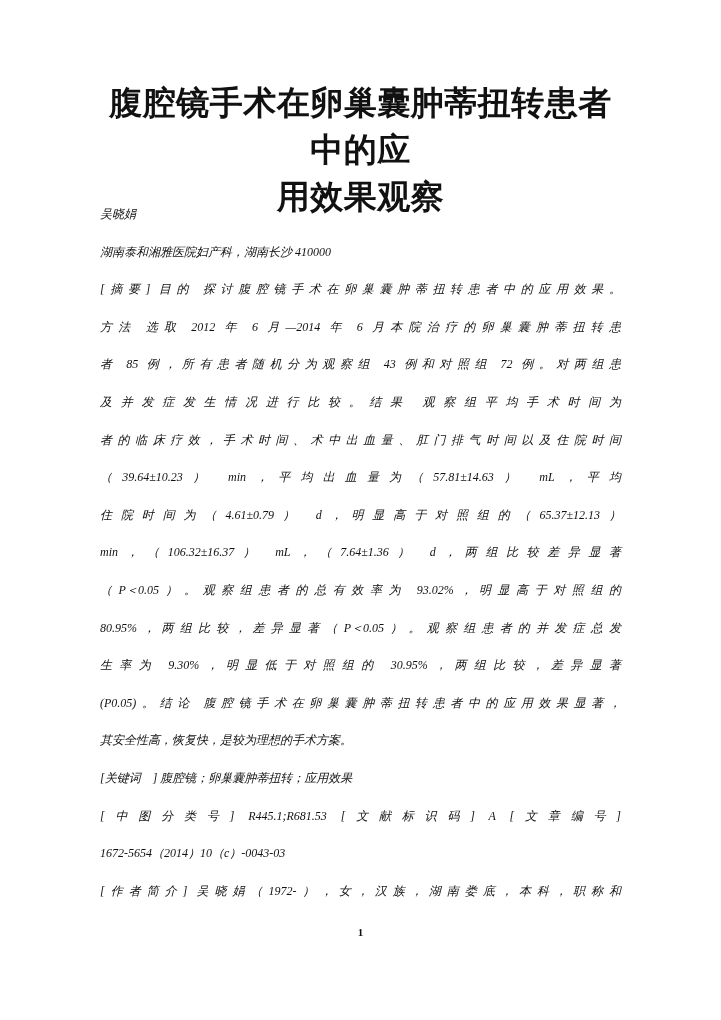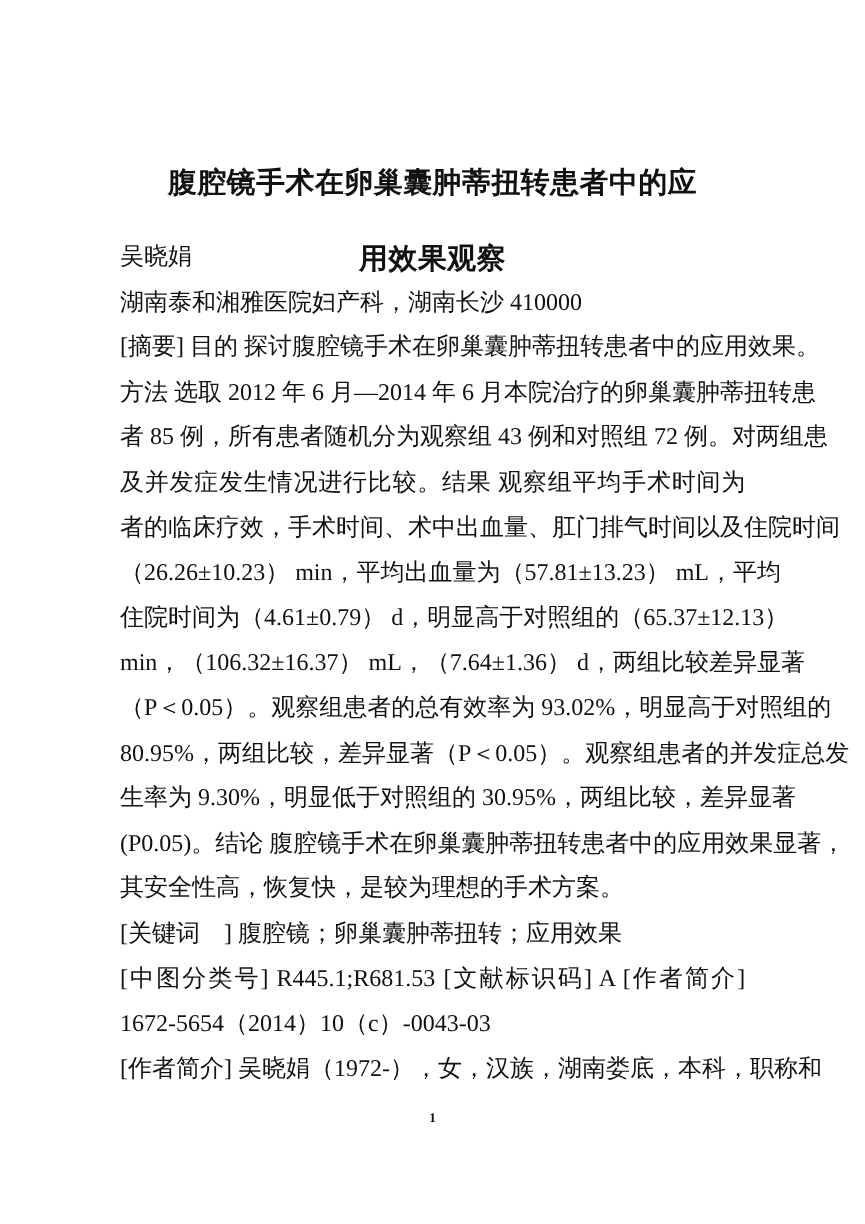--- a/index.html
+++ b/index.html
@@ -15,38 +15,38 @@
     overflow: hidden;
     color: #111111;
     font-family: "Liberation Serif", "DejaVu Serif", serif;
   }
   .doc-title {
     position: absolute;
     top: 80px;
     left: 100px;
     width: 521px;
     text-align: center;
-    font-size: 24px;
+    font-size: 33px;
     font-weight: bold;
-    line-height: 63px;
+    line-height: 47px;
     letter-spacing: 0.5px;
-    margin-top: 42px;
   }
   .doc-body {
     position: absolute;
     top: 196px;
     left: 100px;
     width: 521px;
   }
   .ln {
     height: 37.6px;
     line-height: 37.6px;
-    font-size: 20px;
+    font-size: 12px;
     white-space: nowrap;
     overflow: visible;
+    font-style: italic;
   }
   
   .jf {
     text-align: justify;
     text-align-last: justify;
     text-justify: inter-character;
   }
   .page-number {
     position: absolute;
     top: 926px;
@@ -68,29 +68,29 @@
   </div>
 
   <div class="doc-body">
     <div class="ln">吴晓娟</div>
     <div class="ln">湖南泰和湘雅医院妇产科，湖南长沙 410000</div>
     <div class="ln jf">[摘要] 目的 探讨腹腔镜手术在卵巢囊肿蒂扭转患者中的应用效果。</div>
     <div class="ln jf">方法 选取 2012 年 6 月—2014 年 6 月本院治疗的卵巢囊肿蒂扭转患</div>
     <div class="ln jf">者 85 例，所有患者随机分为观察组 43 例和对照组 72 例。对两组患</div>
     <div class="ln jf">及并发症发生情况进行比较。结果 观察组平均手术时间为</div>
     <div class="ln jf">者的临床疗效，手术时间、术中出血量、肛门排气时间以及住院时间</div>
-    <div class="ln jf">（26.26±10.23） min，平均出血量为（57.81±13.23） mL，平均</div>
+    <div class="ln jf">（39.64±10.23） min，平均出血量为（57.81±14.63） mL，平均</div>
     <div class="ln jf">住院时间为（4.61±0.79） d，明显高于对照组的（65.37±12.13）</div>
     <div class="ln jf">min，（106.32±16.37） mL，（7.64±1.36） d，两组比较差异显著</div>
     <div class="ln jf">（P＜0.05）。观察组患者的总有效率为 93.02%，明显高于对照组的</div>
     <div class="ln jf">80.95%，两组比较，差异显著（P＜0.05）。观察组患者的并发症总发</div>
     <div class="ln jf">生率为 9.30%，明显低于对照组的 30.95%，两组比较，差异显著</div>
     <div class="ln jf">(P0.05)。结论 腹腔镜手术在卵巢囊肿蒂扭转患者中的应用效果显著，</div>
     <div class="ln">其安全性高，恢复快，是较为理想的手术方案。</div>
     <div class="ln">[关键词　] 腹腔镜；卵巢囊肿蒂扭转；应用效果</div>
-    <div class="ln jf">[中图分类号] R445.1;R681.53 [文献标识码] A [作者简介]</div>
+    <div class="ln jf">[中图分类号] R445.1;R681.53 [文献标识码] A [文章编号]</div>
     <div class="ln">1672-5654（2014）10（c）-0043-03</div>
     <div class="ln jf">[作者简介] 吴晓娟（1972-），女，汉族，湖南娄底，本科，职称和</div>
   </div>
 
   <div class="page-number">1</div>
 
 </div>
 
 </body></html>

